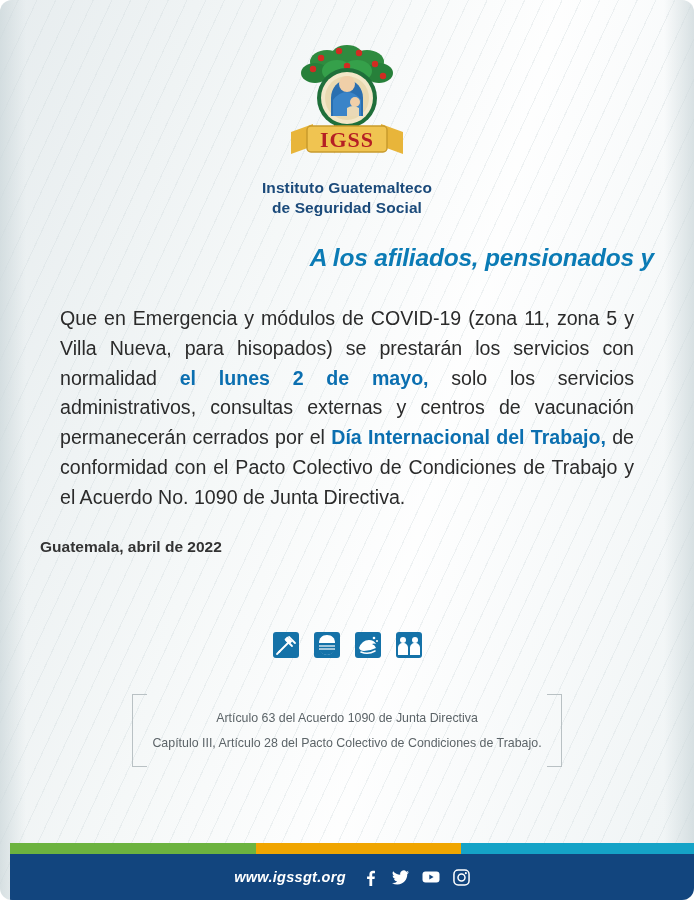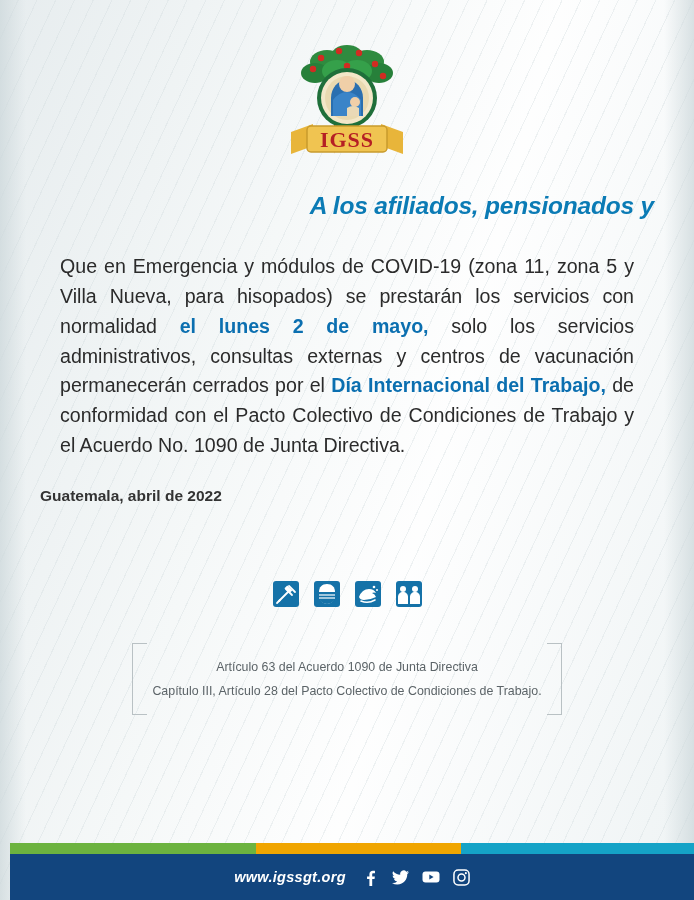--- a/index.html
+++ b/index.html
@@ -8,20 +8,21 @@
     font-family: "Liberation Sans", sans-serif;
     background: #ffffff;
   }
   .poster {
     position: relative;
     width: 694px; height: 900px;
     overflow: hidden;
     background:
       linear-gradient(105deg, rgba(230,236,238,0.95) 0%, rgba(245,248,248,0.85) 35%, rgba(255,255,255,0.9) 60%, rgba(238,243,244,0.9) 100%),
       #f2f5f6;
+    border-radius: 12px;
   }
   
   .texture {
     position: absolute; inset: 0;
     background-image: repeating-linear-gradient(
       115deg,
       rgba(255,255,255,0) 0px,
       rgba(255,255,255,0) 16px,
       rgba(208,218,221,0.35) 16px,
       rgba(208,218,221,0.35) 17px
@@ -184,20 +185,24 @@
 
           <path d="M14 106 l22 -8 l0 22 l-22 8 z" fill="#e8b53a"></path>
           <path d="M126 106 l-22 -8 l0 22 l22 8 z" fill="#e8b53a"></path>
           <rect x="30" y="100" width="80" height="26" rx="4" fill="#f0c451"></rect>
           <rect x="30" y="100" width="80" height="26" rx="4" fill="none" stroke="#c89a2c" stroke-width="1.5"></rect>
           <text x="70" y="121" text-anchor="middle" font-family="Liberation Serif, serif" font-size="22" font-weight="bold" fill="#b51f24" letter-spacing="1">IGSS</text>
         </svg>
       </div>
     </div>
 
+    <div class="org-name">
+      <div>Instituto Guatemalteco</div>
+      <div>de Seguridad Social</div>
+    </div>
 
     <div class="headline">
       <div>A los afiliados, pensionados y</div>
     </div>
 
     <p class="body-text"><span>Que en Emergencia y módulos de COVID-19 (zona 11, zona 5 y Villa Nueva, para hisopados) se prestarán los servicios con normalidad </span><b>el lunes 2 de mayo,</b><span> solo los servicios administrativos, consultas externas y centros de vacunación permanecerán cerrados por el </span><b>Día Internacional del Trabajo,</b><span> de conformidad con el Pacto Colectivo de Condiciones de Trabajo y el Acuerdo No. 1090 de Junta Directiva.</span></p>
 
     <div class="place-date">Guatemala, abril de 2022</div>
 
     <div class="icon-block">

